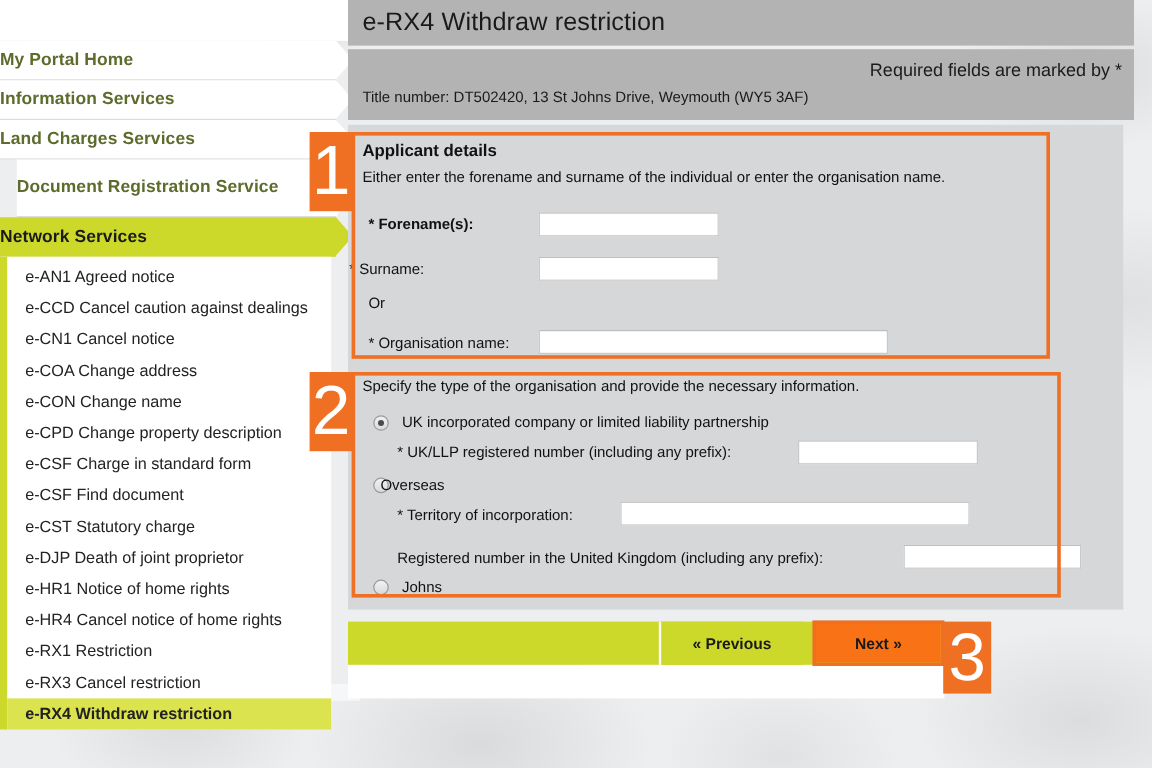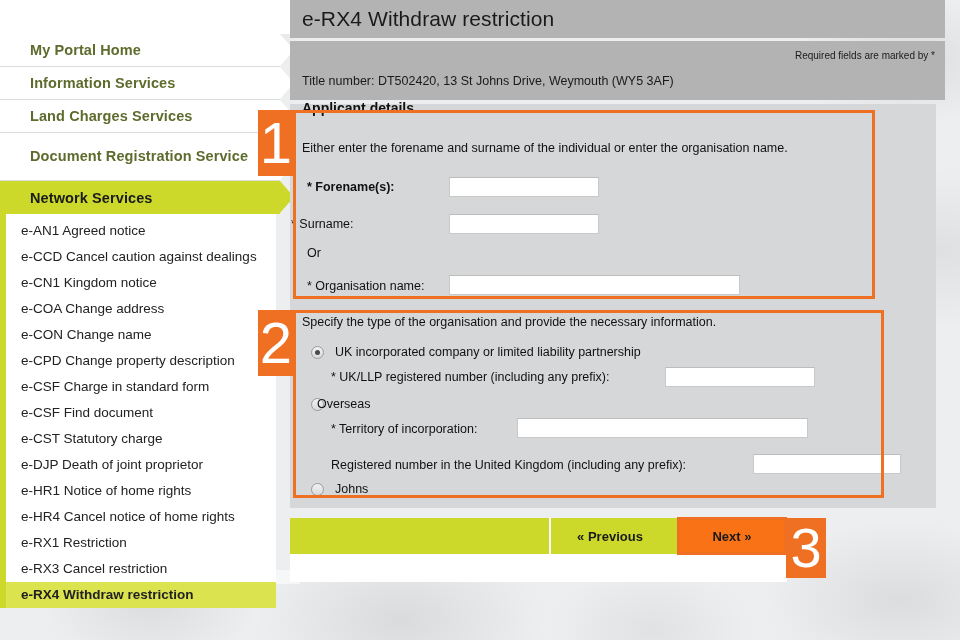--- a/index.html
+++ b/index.html
@@ -32,27 +32,26 @@
 
   
   #sidebar{
     position:absolute;left:0;top:34px;width:280px;
   }
   .nav-item{
     position:relative;
     background:#ffffff;
     height:33px;
     display:flex;align-items:center;
-    padding-left:30px;
     box-sizing:border-box;
     font-size:14.5px;font-weight:bold;color:#5d6b2c;
     letter-spacing:.1px;
     border-bottom:1px solid #dcdcdc;
   }
-  .nav-item.tall{height:48px;line-height:17px;align-items:center;}
+  .nav-item.tall{height:48px;line-height:17px;align-items:center;margin-left:14px;}
   .nav-item.tall .nl{display:block;}
   .nav-item::after{ 
     content:"";position:absolute;right:-14px;top:0;
     width:0;height:0;
     border-top:16.5px solid transparent;
     border-bottom:16.5px solid transparent;
     border-left:14px solid #ffffff;
   }
   .nav-item.tall::after{
     border-top-width:24px;border-bottom-width:24px;
@@ -88,21 +87,21 @@
     box-sizing:border-box;padding-left:12px;
   }
   #page-title{
     font-size:21px;color:#1a1a1a;letter-spacing:.1px;
   }
   #meta-bar{
     position:absolute;left:290px;top:41px;width:655px;height:59px;
     background:#b3b3b3;
   }
   #required-note{
-    position:absolute;right:10px;top:9px;font-size:10px;color:#1a1a1a;
+    position:absolute;right:10px;top:9px;font-size:15px;color:#1a1a1a;
   }
   #title-number{
     position:absolute;left:12px;top:33px;font-size:12.5px;color:#1a1a1a;
   }
 
   #form-panel{
     position:absolute;left:290px;top:104px;width:646px;height:404px;
     background:#d6d7d9;
   }
 
@@ -194,21 +193,21 @@
       <div class="nav-item tall">
         <span class="nl">Document Registration Service</span>
       </div>
       <div class="nav-item active">
         <span class="nl">Network Services</span>
       </div>
     </div>
   <div id="subnav">
       <div class="sub-item">e-AN1 Agreed notice</div>
       <div class="sub-item">e-CCD Cancel caution against dealings</div>
-      <div class="sub-item">e-CN1 Kingdom notice</div>
+      <div class="sub-item">e-CN1 Cancel notice</div>
       <div class="sub-item">e-COA Change address</div>
       <div class="sub-item">e-CON Change name</div>
       <div class="sub-item">e-CPD Change property description</div>
       <div class="sub-item">e-CSF Charge in standard form</div>
       <div class="sub-item">e-CSF Find document</div>
       <div class="sub-item">e-CST Statutory charge</div>
       <div class="sub-item">e-DJP Death of joint proprietor</div>
       <div class="sub-item">e-HR1 Notice of home rights</div>
       <div class="sub-item">e-HR4 Cancel notice of home rights</div>
       <div class="sub-item">e-RX1 Restriction</div>
@@ -220,21 +219,21 @@
 <div id="page-title-bar">
   <div id="page-title">e-RX4 Withdraw restriction</div>
 </div>
 <div id="meta-bar">
   <div id="required-note">Required fields are marked by *</div>
   <div id="title-number">Title number: DT502420, 13 St Johns Drive, Weymouth (WY5 3AF)</div>
 </div>
 
 <div id="form-panel"></div>
 
-<div class="sec-head" style="left:302px;top:100px;">Applicant details</div>
+<div class="sec-head" style="left:302px;top:117px;">Applicant details</div>
 <div class="sec-text" style="left:302px;top:141px;">Either enter the forename and surname of the individual or enter the organisation name.</div>
 
 <div class="fld-label" style="left:307px;top:180px;font-weight:bold;">* Forename(s):</div>
 <div class="txtbox" style="left:449px;top:177px;width:150px;"></div>
 
 <div class="fld-label" style="left:291px;top:217px;">* Surname:</div>
 <div class="txtbox" style="left:449px;top:214px;width:150px;"></div>
 
 <div class="fld-label" style="left:307px;top:246px;">Or</div>
 

